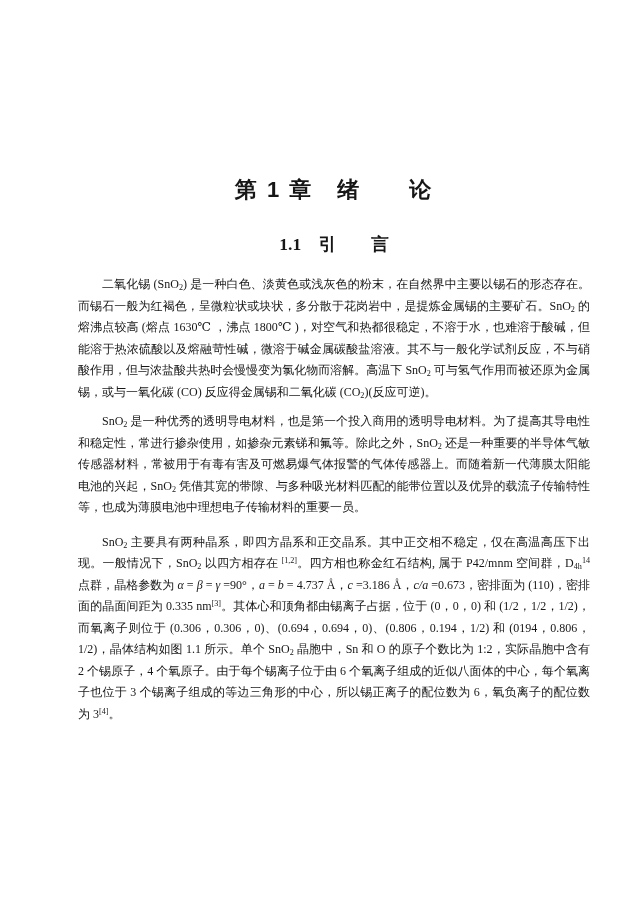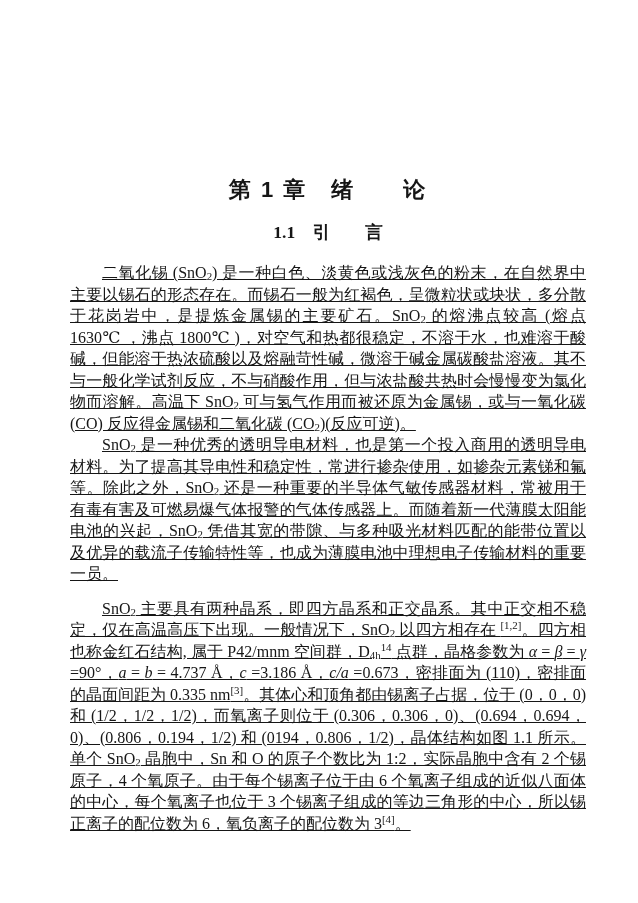--- a/index.html
+++ b/index.html
@@ -4,50 +4,49 @@
 <style>
   html, body { margin: 0; padding: 0; background: #ffffff; }
   .page {
     position: relative;
     width: 638px;
     height: 903px;
     background: #ffffff;
     color: #161616;
     font-family: "Liberation Serif", "DejaVu Serif", serif;
     box-sizing: border-box;
-    padding: 176px 52px 0 70px;
+    padding: 176px 40px 0 70px;
     overflow: hidden;
   }
   .chapter-title {
     margin: 0;
     text-align: center;
     font-family: "Liberation Sans", "DejaVu Sans", sans-serif;
     font-weight: bold;
     font-size: 22px;
     line-height: 27px;
     letter-spacing: 2px;
     white-space: pre;
   }
   .section-title {
     margin: 0;
     text-align: center;
     font-weight: bold;
     font-size: 17.5px;
     line-height: 22px;
     white-space: pre;
   }
-  .section-title.s11 { margin-top: 18px; }
+  .section-title.s11 { margin-top: 30px; }
   .section-title.s12 { margin-top: 13px; line-height: 23px; }
   .body-par {
-    margin: 0;
-    font-size: 16px;
+    margin: 8px;
+    font-size: 12px;
     line-height: 21.5px;
     text-align: justify;
     text-indent: 2em;
-    text-decoration: underline;
   }
   .body-par.first { margin-top: 19px; }
   .body-par.after-heading { margin-top: 13px; }
   .body-par sub, .body-par sup {
     font-size: 68%;
     line-height: 0;
   }
   .body-par sub { vertical-align: -0.2em; }
   .body-par sup { vertical-align: 0.55em; }
   .body-par i { font-style: italic; }

